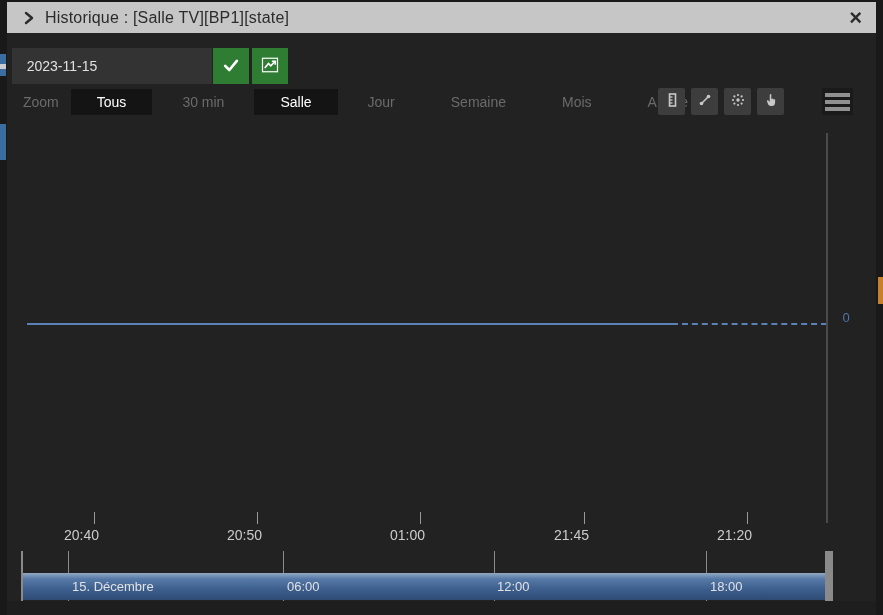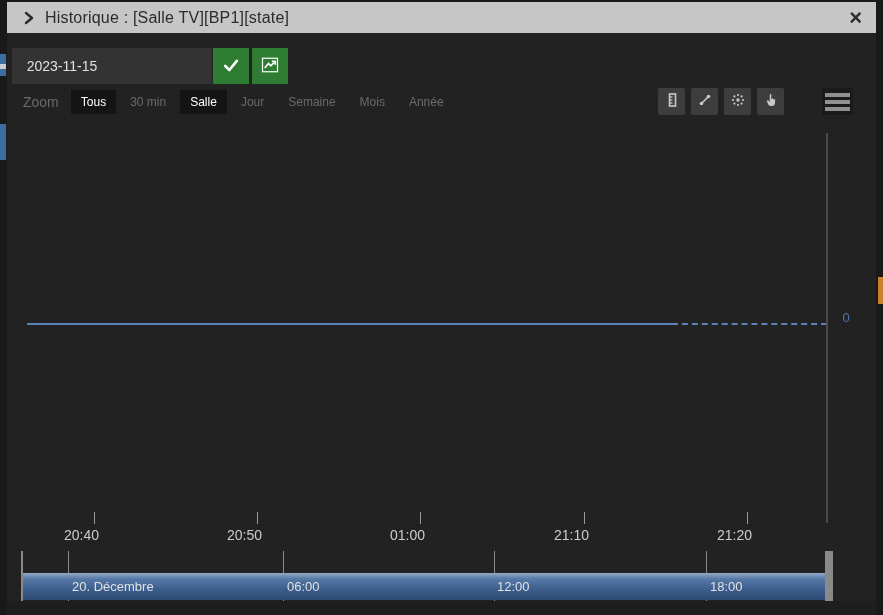--- a/index.html
+++ b/index.html
@@ -28,21 +28,21 @@
   
   .date-strip { position:absolute; left:5px; top:15px; width:200px; height:36px; background:#333333; display:flex; }
   .date-field { width:100px; height:36px; line-height:36px; text-align:center; font-size:14px; color:#e0e0e0; cursor:text; }
   .green-btn { position:absolute; top:15px; width:36px; height:36px; background:#2e7d32; border:none;
                display:flex; align-items:center; justify-content:center; cursor:pointer; }
   .green-btn.b1 { left:206px; } .green-btn.b2 { left:245px; }
 
   
   .zoom-row { position:absolute; left:12px; top:55px; height:28px; display:flex; align-items:center; gap:4px; }
   .zoom-label { font-size:14px; color:#6b6b6b; padding:0 8px 0 4px; }
-  .zbtn { font-size:12px; color:#6b6b6b; background:transparent; border:none; padding:5px 10px; cursor:pointer; }
+  .zbtn { font-size:14px; color:#6b6b6b; background:transparent; border:none; padding:5px 26px; cursor:pointer; }
   .zbtn.active { background:#141414; color:#ffffff; }
 
   
   .tools { position:absolute; left:651px; top:55px; display:flex; gap:6px; }
   .tbtn { width:27px; height:27px; background:#3d3d3d; border:none; border-radius:2px;
           display:flex; align-items:center; justify-content:center; cursor:pointer; }
   .hamburger { position:absolute; left:815px; top:55px; width:31px; height:27px; background:#1a1a1a;
                display:flex; flex-direction:column; justify-content:center; gap:3px; padding:0 3px; cursor:pointer; }
   .hamburger i { display:block; height:4px; background:#909090; }
 
@@ -178,31 +178,31 @@
 
     <div class="xtick" style="left:87px"></div>
     <div class="xtick" style="left:250px"></div>
     <div class="xtick" style="left:413px"></div>
     <div class="xtick" style="left:577px"></div>
     <div class="xtick" style="left:740px"></div>
 
     <div class="xlabel" style="left:57px">20:40</div>
     <div class="xlabel" style="left:220px">20:50</div>
     <div class="xlabel" style="left:383px">01:00</div>
-    <div class="xlabel" style="left:547px">21:10</div>
+    <div class="xlabel" style="left:547px">21:45</div>
     <div class="xlabel" style="left:710px">21:20</div>
 
     <div class="nav-tick" style="left:14px; width:2px"></div>
     <div class="nav-tick" style="left:61px"></div>
     <div class="nav-tick" style="left:276px"></div>
     <div class="nav-tick" style="left:487px"></div>
     <div class="nav-tick" style="left:699px"></div>
 
     <div class="nav-bar">
-      <span class="nav-label" style="left:49px">20. Décembre</span>
+      <span class="nav-label" style="left:49px">15. Décembre</span>
       <span class="nav-label" style="left:264px">06:00</span>
       <span class="nav-label" style="left:474px">12:00</span>
       <span class="nav-label" style="left:687px">18:00</span>
     </div>
     <div class="nav-handle"></div>
 
     <div class="footer"></div>
   </div>
 </div>
 

